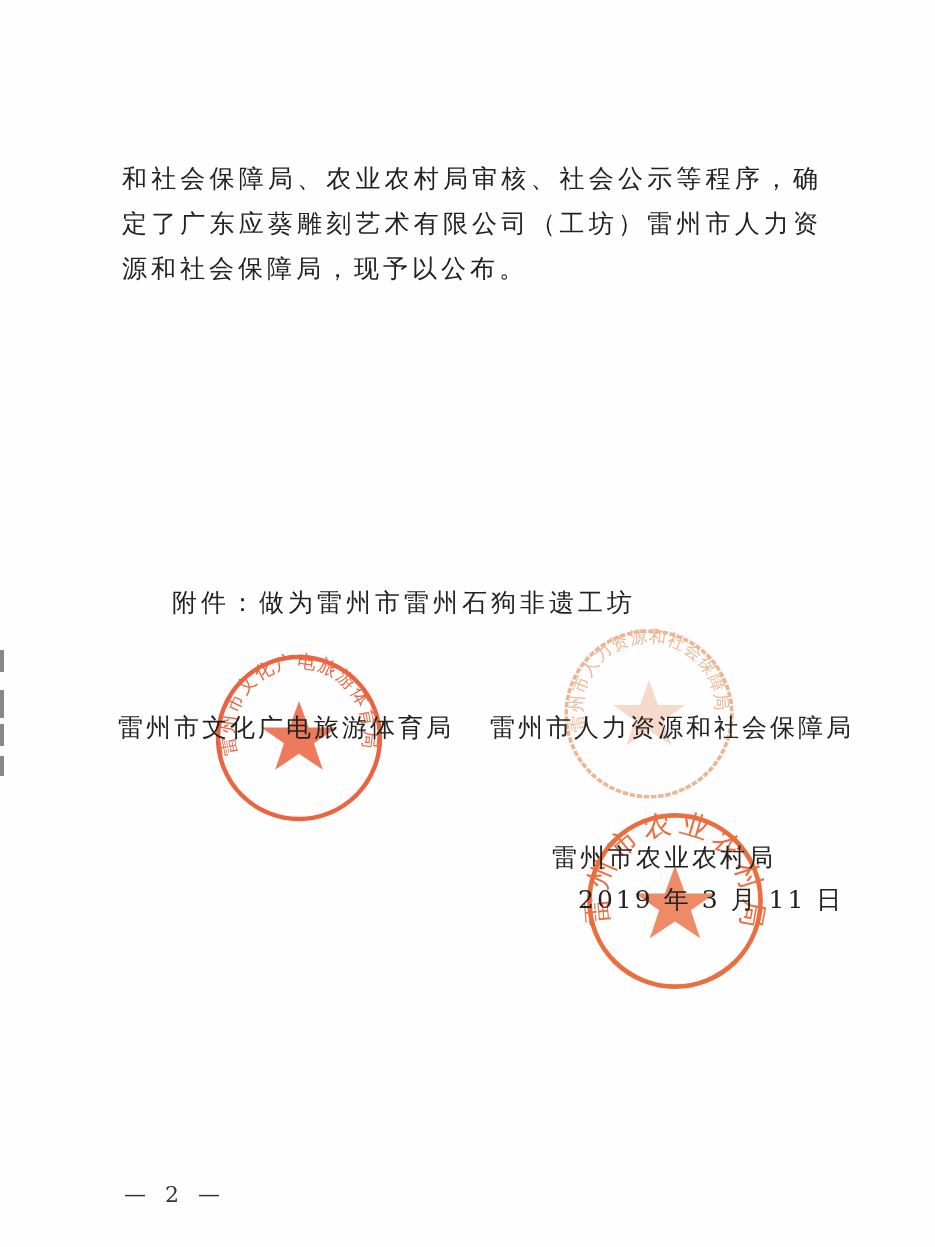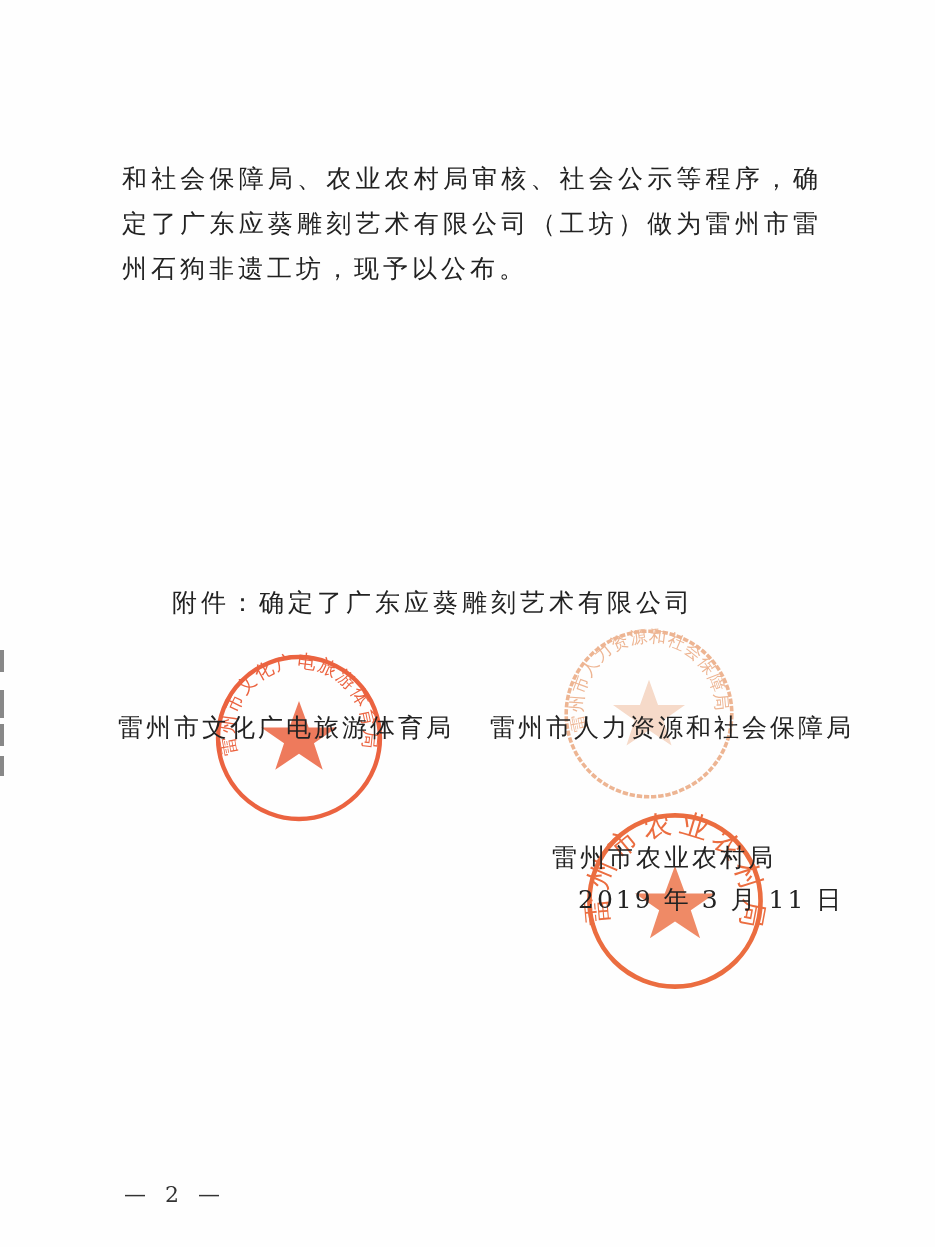--- a/index.html
+++ b/index.html
@@ -100,24 +100,24 @@
 <body>
 
 <div class="page">
 
   <div class="binding-mark" style="top:650px;height:22px;"></div>
   <div class="binding-mark" style="top:690px;height:28px;"></div>
   <div class="binding-mark" style="top:724px;height:22px;"></div>
   <div class="binding-mark" style="top:756px;height:20px;"></div>
 
   <div class="body-text">
-    <p class="para">和社会保障局、农业农村局审核、社会公示等程序，确定了广东应葵雕刻艺术有限公司（工坊）做为雷州市雷州石狗非遗工坊，现予以公布。</p>
+    <p class="para">和社会保障局、农业农村局审核、社会公示等程序，确定了广东应葵雕刻艺术有限公司（工坊）雷州市人力资源和社会保障局，现予以公布。</p>
   </div>
 
-  <div class="attachment">附件：确定了广东应葵雕刻艺术有限公司</div>
+  <div class="attachment">附件：做为雷州市雷州石狗非遗工坊</div>
 
   <div class="stamp culture">
     <svg viewBox="0 0 200 200">
       <defs>
         <path id="arcA" d="M 30,118 A 74,74 0 1,1 170,118"></path>
       </defs>
       <circle cx="100" cy="100" r="92" fill="none" stroke="#e8481f" stroke-width="5"></circle>
       <polygon points="100,58 111,88 143,88 117,106 127,136 100,118 73,136 83,106 57,88 89,88" fill="#e8481f" opacity="0.85"></polygon>
       <text font-size="21" fill="#e8481f" font-family="DejaVu Serif, serif" letter-spacing="2">
         <textPath href="#arcA" startOffset="0">雷州市文化广电旅游体育局</textPath>

